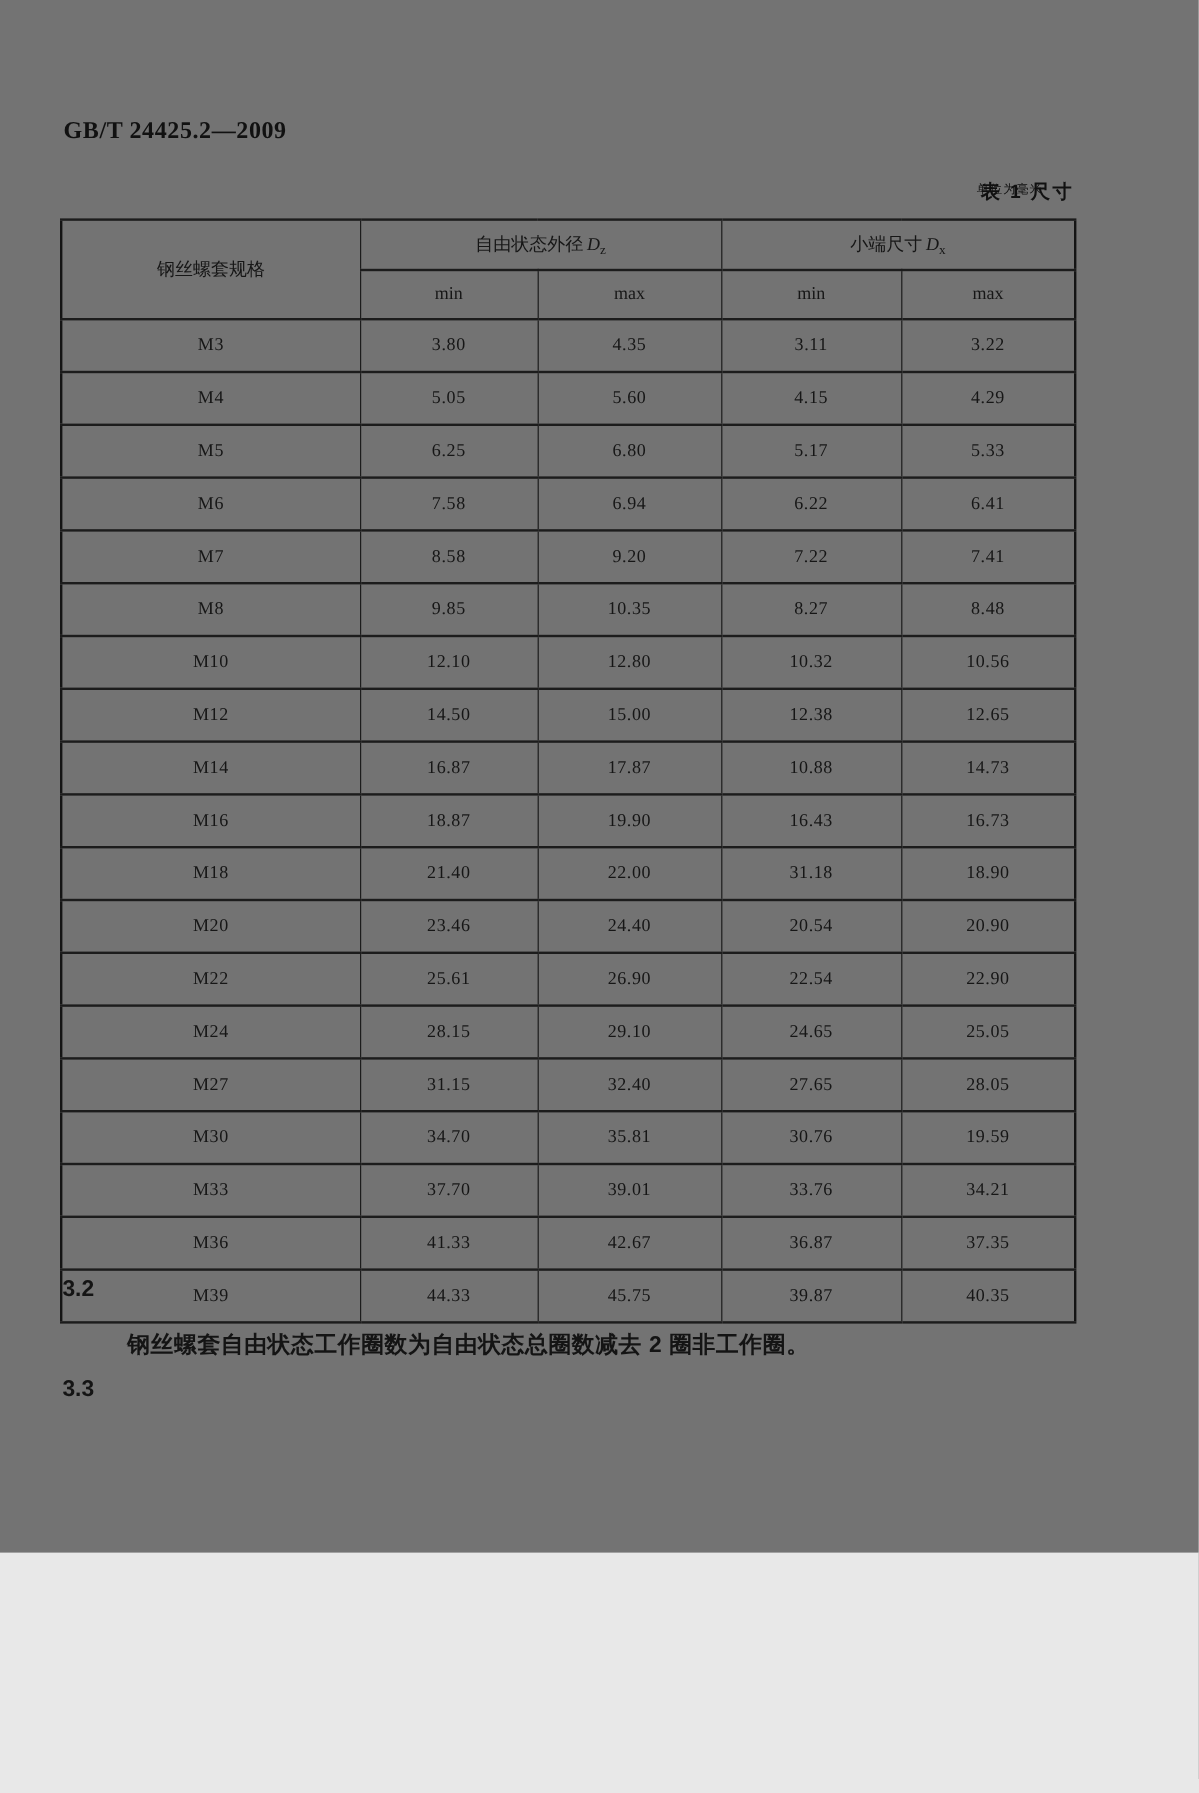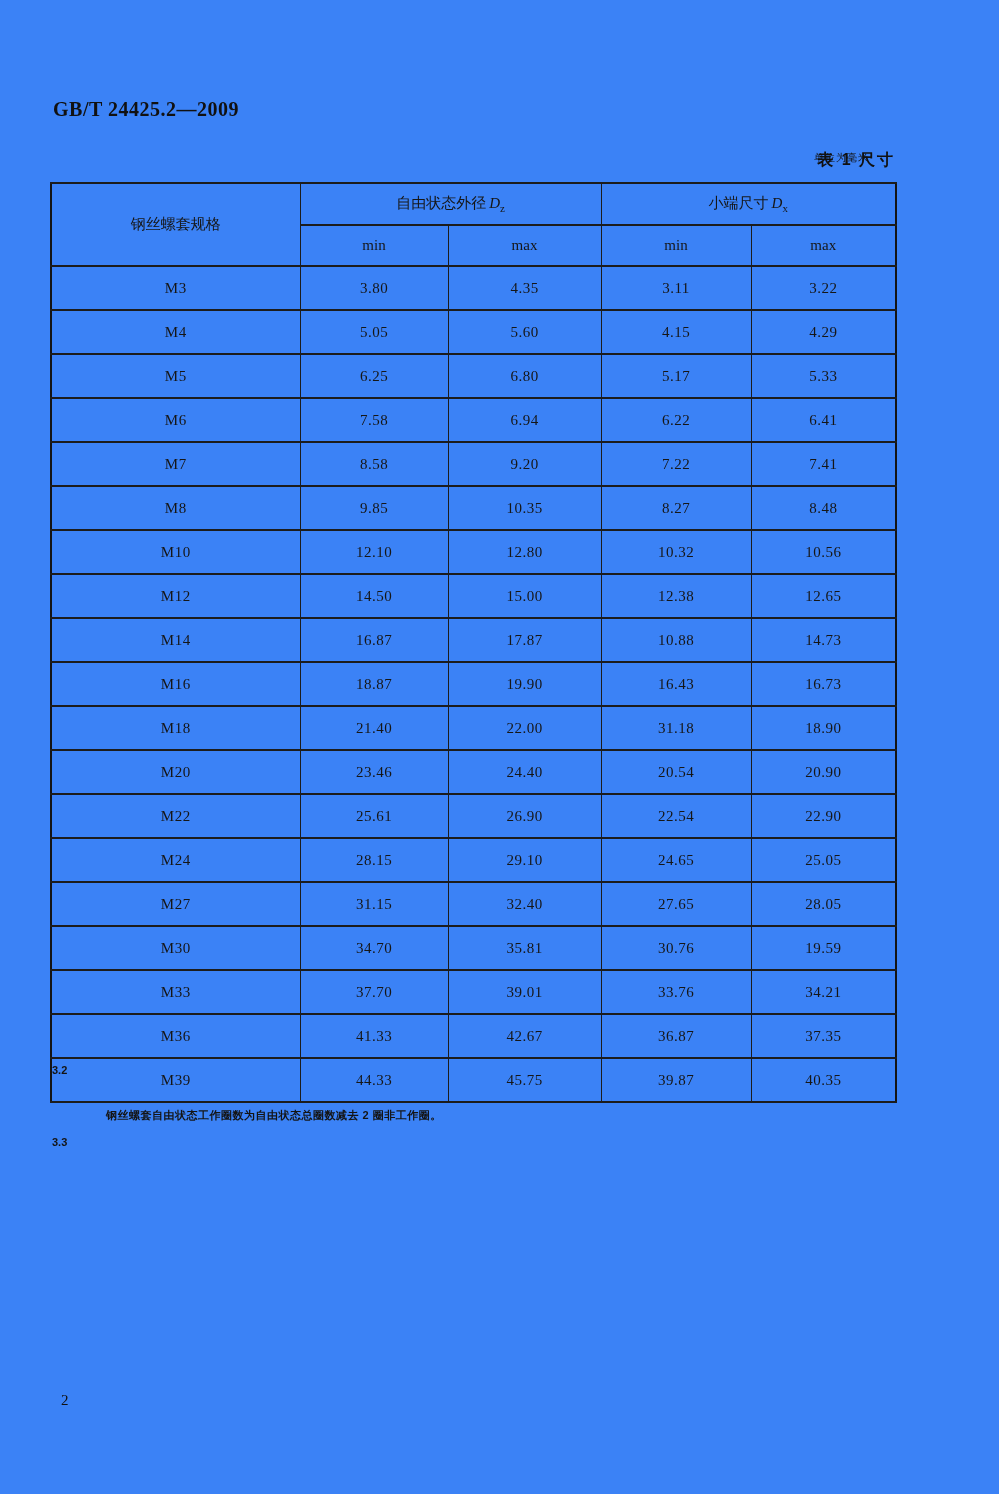--- a/index.html
+++ b/index.html
@@ -1,19 +1,19 @@
 <!DOCTYPE html>
 <html><head>
 <meta charset="utf-8">
 <style>
   html,body{margin:0;padding:0;background:#e8e8e8;}
   .page{
     position:relative;
-    width:999px;height:1494px;
-    background:#3b82f6;
+    width:999px;height:1294px;
+    background:#737373;
     overflow:hidden;
     font-family:"Liberation Serif","DejaVu Serif",serif;
     color:#1a1a1a;
   }
   .doc-code{
     position:absolute;left:53px;top:98px;
     font-family:"Liberation Serif","DejaVu Serif",serif;
     font-weight:bold;font-size:20px;letter-spacing:0.5px;
     color:#111;
   }
@@ -50,21 +50,21 @@
   table.dim{border:2px solid #141414;}
   thead tr.group-row{height:42px;}
   thead tr.minmax-row{height:41px;}
   tbody tr{height:44px;}
   td{letter-spacing:0.5px;}
   .sym{font-style:italic;font-family:"Liberation Serif",serif;}
   sub{font-size:11px;}
   .notes{
     position:absolute;left:52px;top:1064px;width:900px;
     font-family:"Liberation Sans","DejaVu Sans",sans-serif;
-    font-weight:600;font-size:11px;color:#141414;
+    font-weight:600;font-size:19px;color:#141414;
   }
   .note-line{margin-bottom:13px;display:flex;}
   .note-num{display:inline-block;width:54px;flex:0 0 54px;}
   .note-text{letter-spacing:0.5px;margin-top:44px;}
   .page-number{
     position:absolute;left:61px;top:1392px;
     font-size:15px;color:#111;
     font-family:"Liberation Serif",serif;
   }
 </style>

